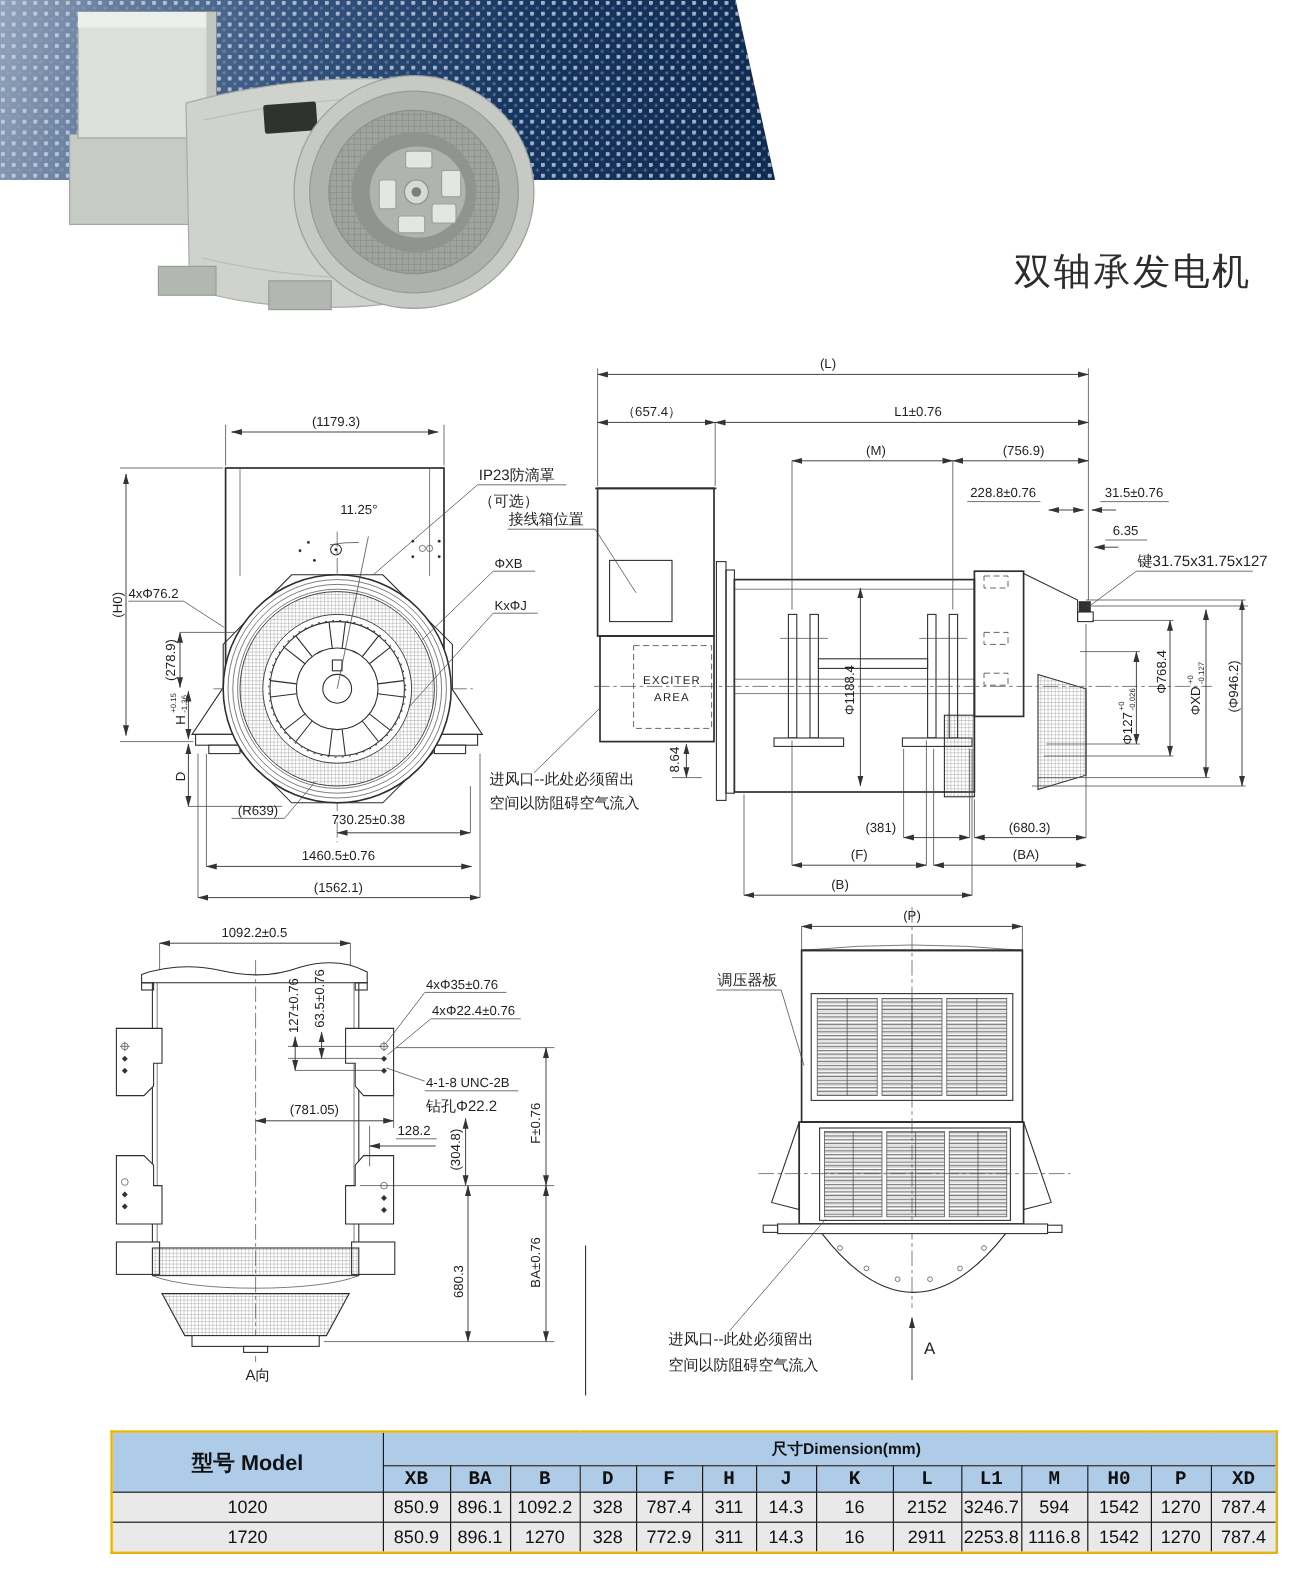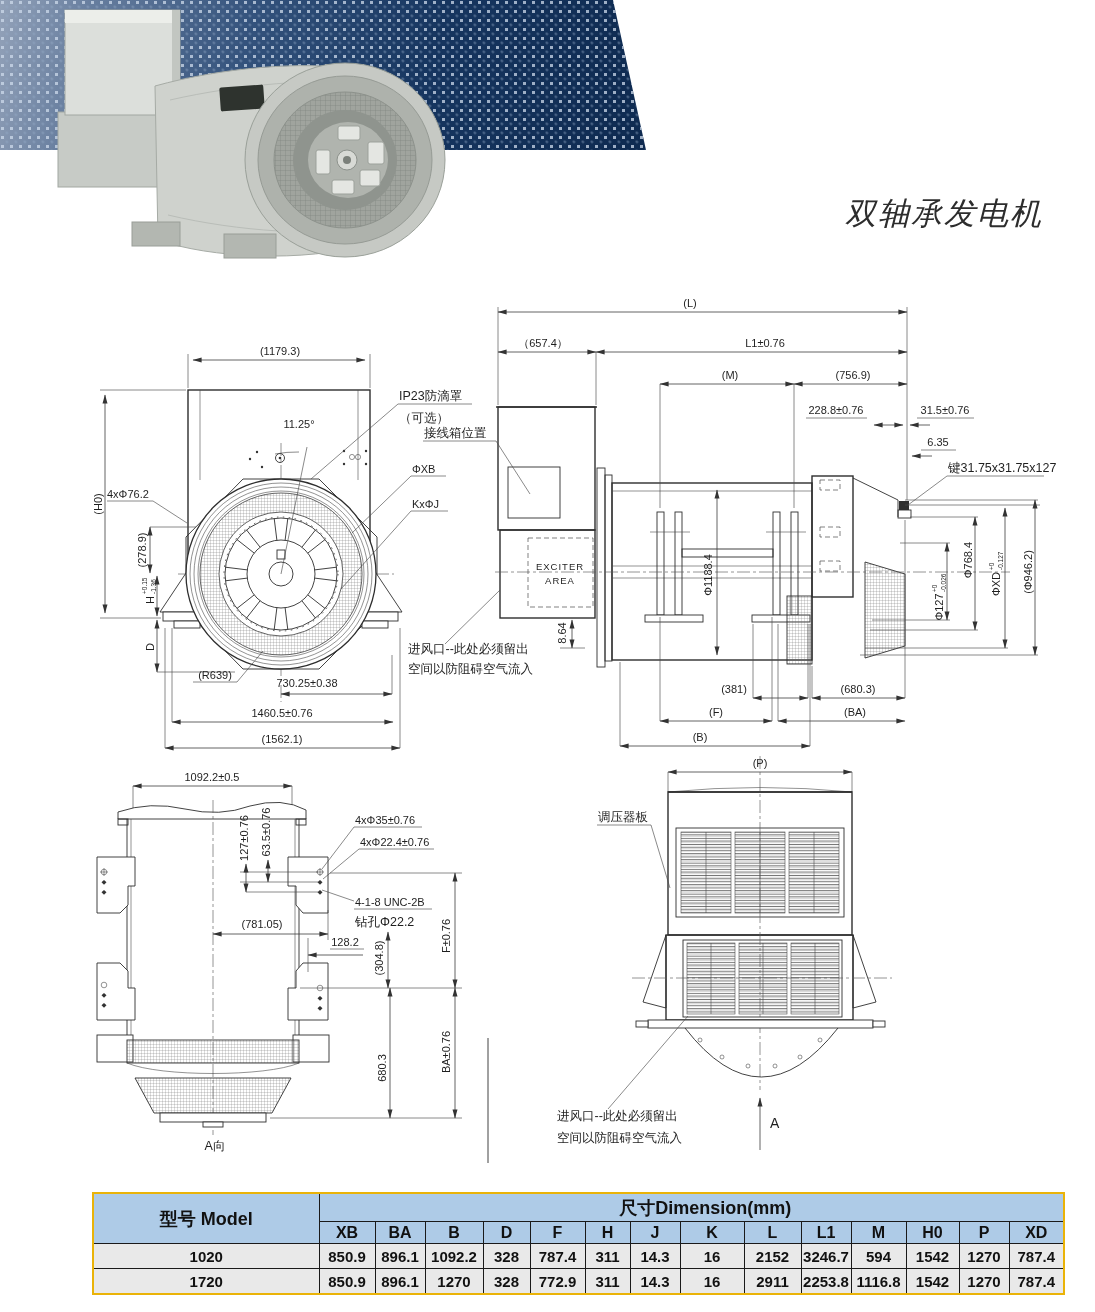--- a/index.html
+++ b/index.html
@@ -8,21 +8,21 @@
   
   .banner{position:absolute;left:0;top:0;width:648px;height:150px;
     clip-path:polygon(0 0,613px 0,646px 100%,0 100%);
     background:
       radial-gradient(circle at 2.4px 2.4px, rgba(205,218,235,.75) 0 1.7px, transparent 1.9px),
       radial-gradient(circle at 2.4px 2.4px, rgba(150,172,200,.45) 0 1.2px, transparent 1.4px),
       linear-gradient(102deg,#93a2b9 0%,#667d9e 14%,#33527c 38%,#16355f 66%,#0e2a50 100%);
     background-size:9px 9px,9px 9px,100% 100%;
     background-position:0 0,4.5px 4.5px,0 0;}
   .photo{position:absolute;left:20px;top:0;}
-  .title-block{position:absolute;left:845px;top:193px;color:#2d2d2d;font-style:italic;}
+  .title-block{position:absolute;left:845px;top:206px;color:#2d2d2d;}
   .title-zh{font-size:31px;letter-spacing:2px;}
   .title-en{font-size:26px;letter-spacing:.5px;margin-top:2px;}
   svg{position:absolute;overflow:visible;}
   .o1{fill:none;stroke:#2e2e2e;stroke-width:1.4}
   .o2{fill:none;stroke:#2e2e2e;stroke-width:.9}
   .o3{fill:none;stroke:#4a4a4a;stroke-width:.6}
   .wf{fill:#fff}
   .dm{fill:none;stroke:#3c3c3c;stroke-width:.8;marker-start:url(#ar);marker-end:url(#ar)}
   .de{fill:none;stroke:#3c3c3c;stroke-width:.8;marker-end:url(#ar)}
   .ds{fill:none;stroke:#3c3c3c;stroke-width:.8;marker-start:url(#ar)}
@@ -31,24 +31,24 @@
   .dsh{fill:none;stroke:#4a4a4a;stroke-width:.7;stroke-dasharray:5 3}
   text{font-family:"Liberation Sans",sans-serif;font-size:11px;fill:#1f1f1f}
   .tm{text-anchor:middle}
   .tz{font-size:12.5px}
   .ts{font-size:6.5px}
   .tb{font-size:9.5px;letter-spacing:1px}
   
   .dims{position:absolute;left:92px;top:1192px;width:971px;border-collapse:collapse;
         table-layout:fixed;}
   .dims td,.dims th{border:1px solid #1a1a1a;text-align:center;vertical-align:middle;
-        padding:0;color:#111;overflow:hidden;white-space:nowrap;font-weight:bold;}
+        padding:0;color:#111;overflow:hidden;white-space:nowrap;}
   .dims .hd{background:#aecbe7;font-weight:bold;}
-  .dims .h1{font-size:18px;height:27px;padding-left:28px;}
-  .dims .h2{font-size:16px;height:21px;}
+  .dims .h1{font-size:13px;height:27px;padding-left:28px;}
+  .dims .h2{font-size:16px;height:21px;font-family:Liberation Mono, monospace;}
   .dims .mod{font-size:18px;}
   .dims .dr td{background:#e9e9e9;font-size:15px;height:24px;}
   .dims{border:2px solid #eab308;}
 </style>
 </head>
 <body>
 
 <div class="page">
 
   <svg width="0" height="0" style="position:absolute">

